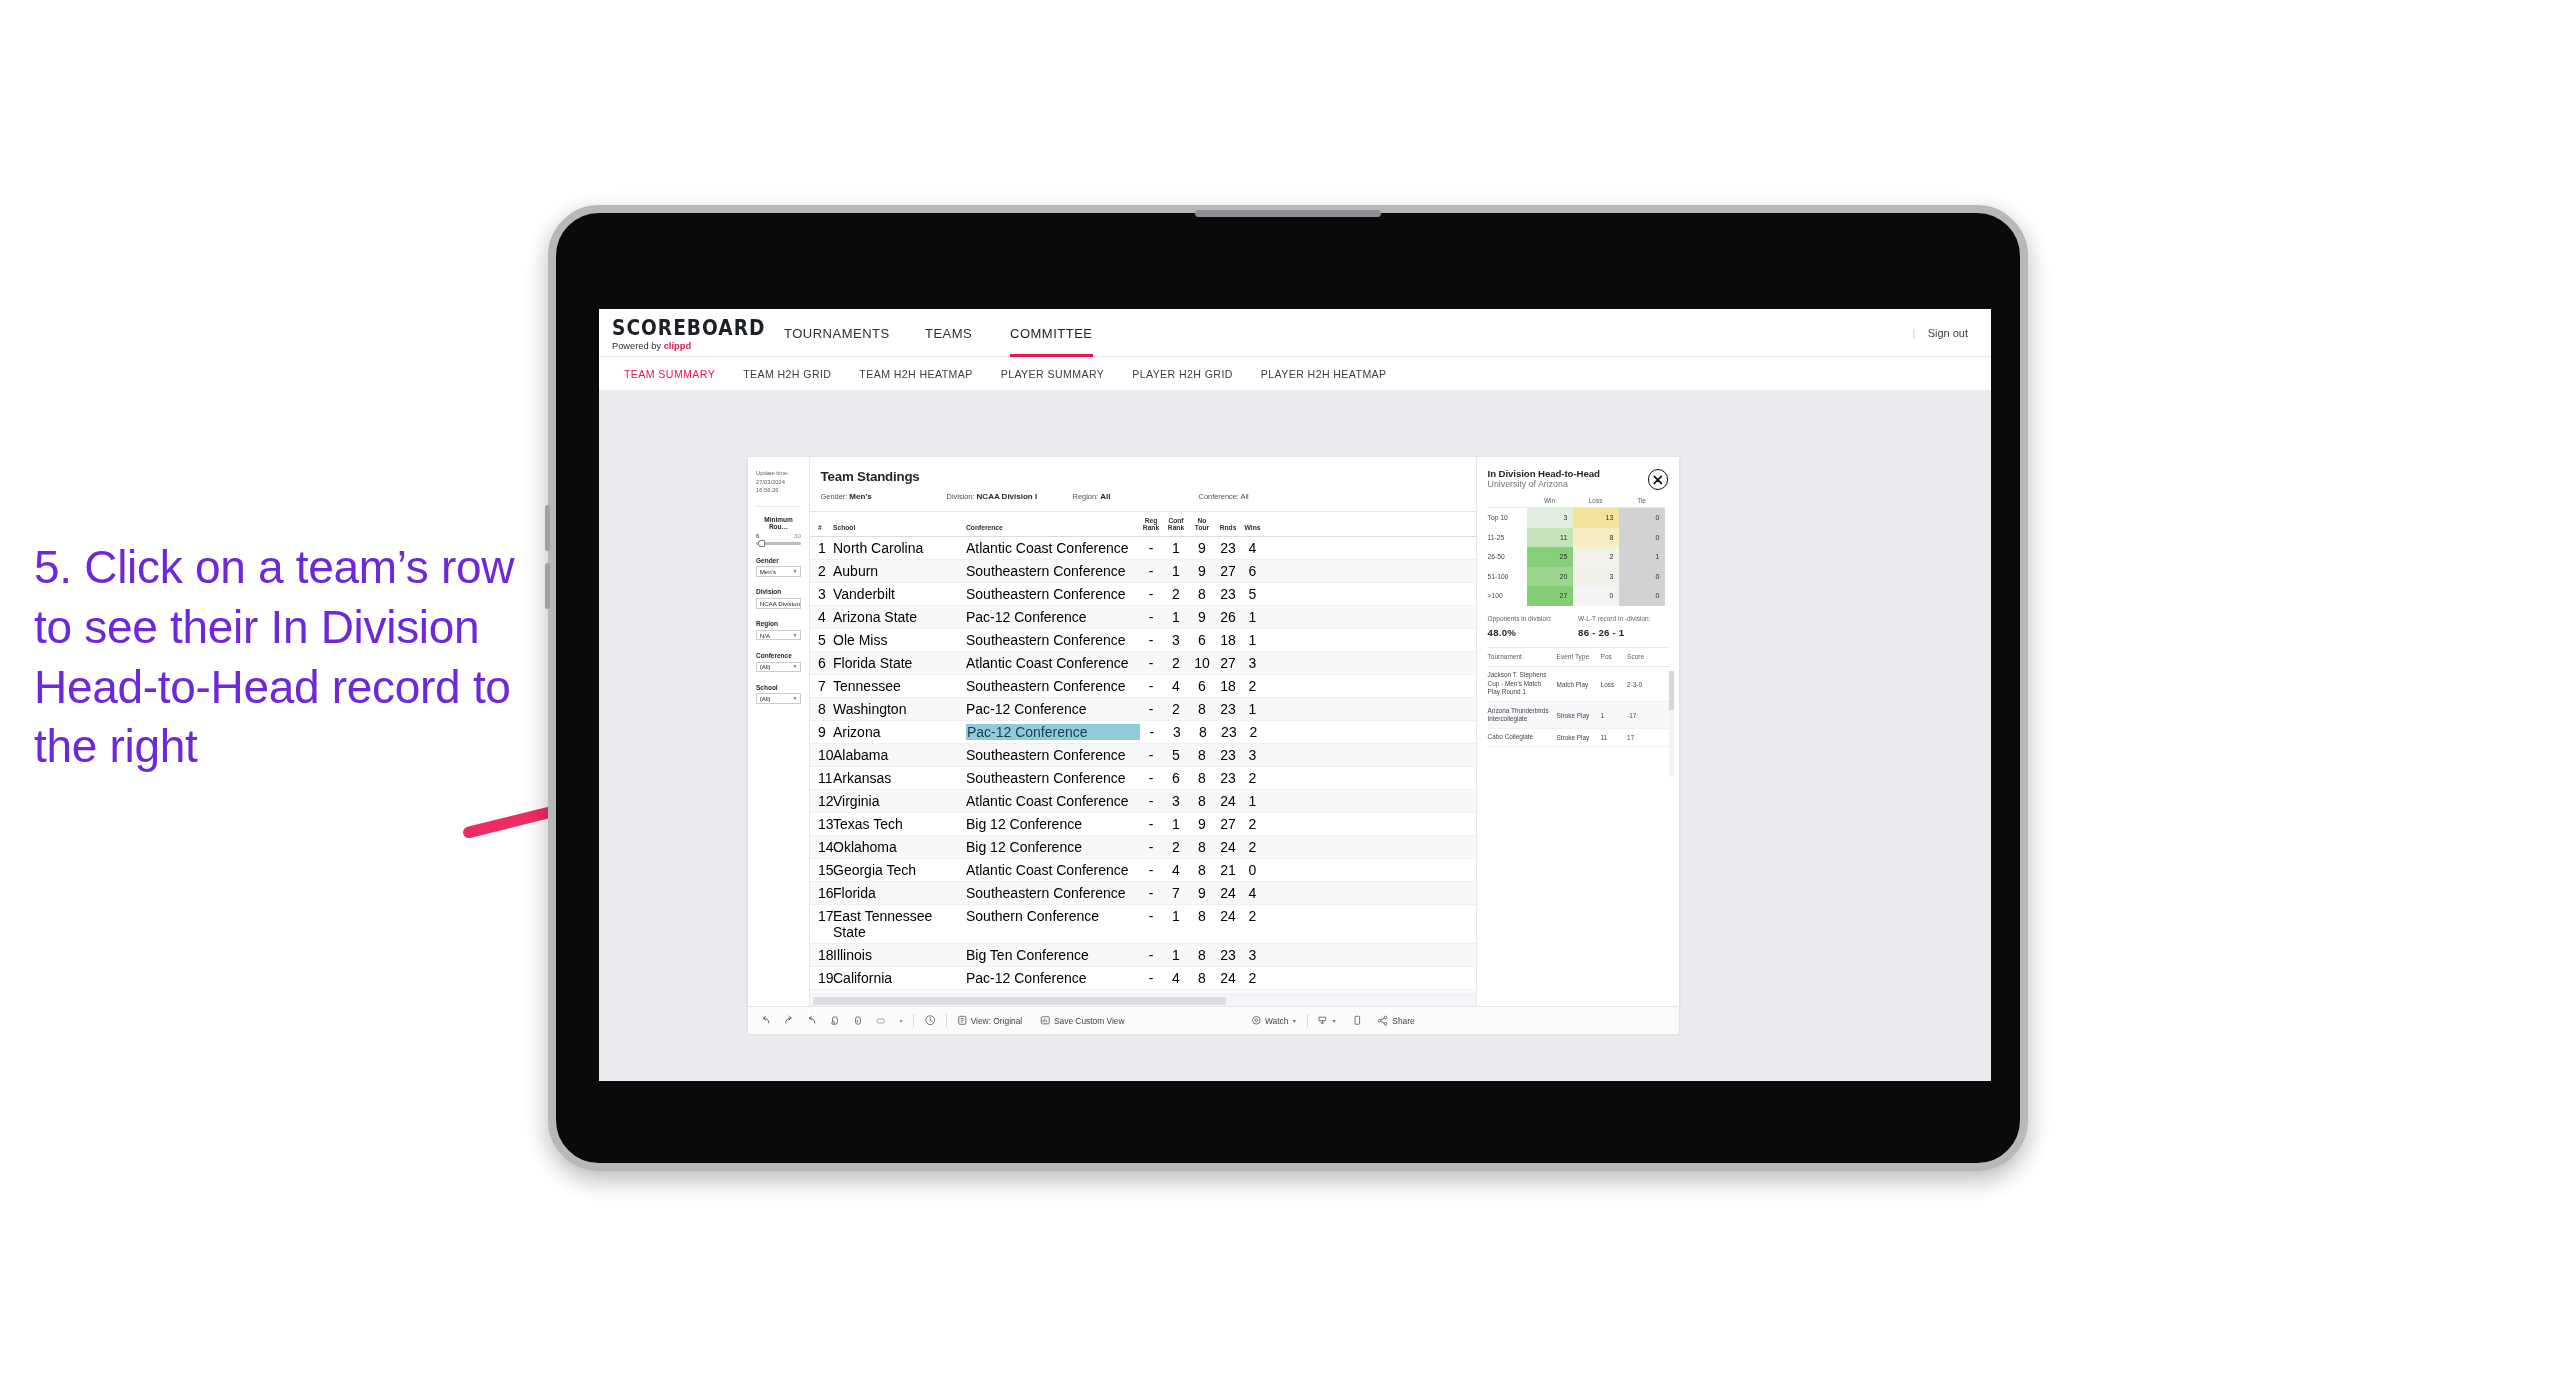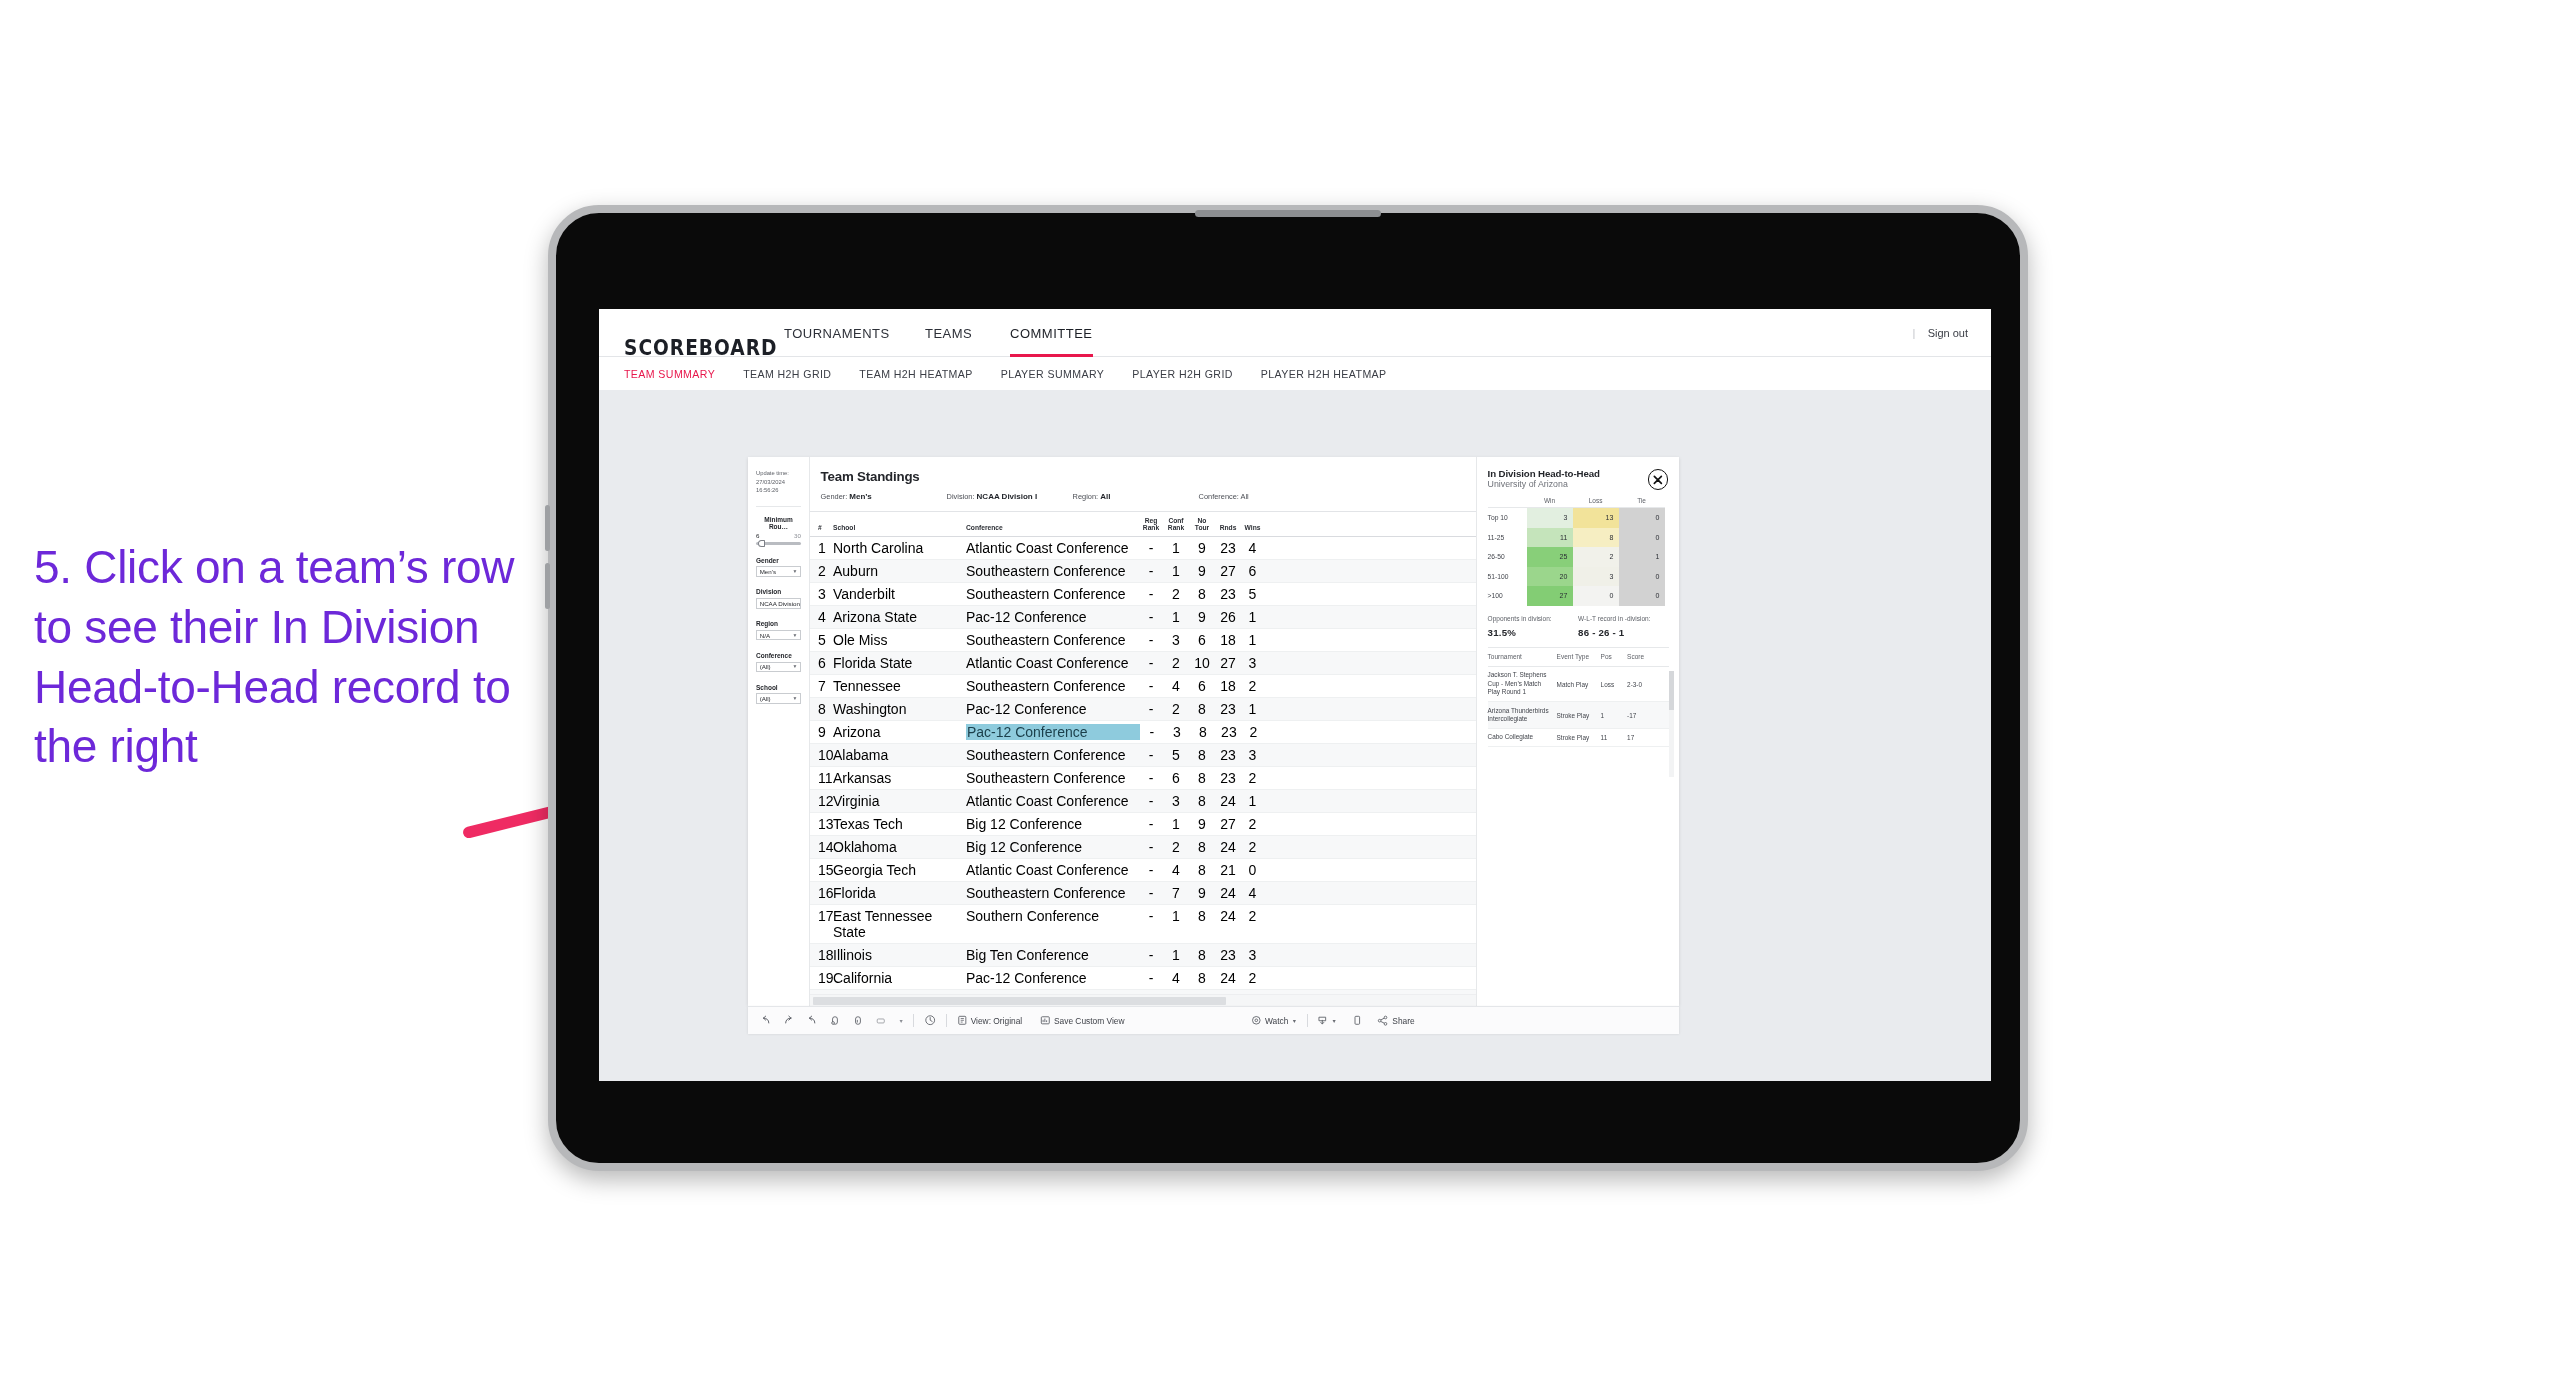--- a/index.html
+++ b/index.html
@@ -30,21 +30,21 @@
     position:absolute;left:43px;top:96px;width:1392px;height:772px;
     background:#eceef1;overflow:hidden;
   }
   
   .sidebtn{position:absolute;left:-10.6px;width:4.4px;background:#9ea0a3;border-radius:2.7px;}
   
   #appbar{
     position:absolute;left:0;top:0;width:100%;height:48px;background:#fff;
     border-bottom:0.9px solid #e3e5e8;box-sizing:border-box;
   }
-  #logo{position:absolute;left:25px;top:8px;margin-top:20px;}
+  #logo{position:absolute;left:13px;top:8px;}
   #logo .brand{
     font-family:"DejaVu Sans",sans-serif;font-weight:bold;font-size:18.6px;
     letter-spacing:1px;color:#1c1f26;line-height:1;
     transform:scaleY(1.18);transform-origin:left top;
   }
   #logo .sub{font-size:9.3px;color:#2c2f36;margin-top:6.2px;line-height:1;}
   #logo .sub b{color:#e8174c;font-weight:bold;}
   .topnav{position:absolute;top:0;height:48px;display:flex;align-items:center;
           font-size:13px;letter-spacing:0.5px;color:#2d3038;cursor:pointer;}
   .topnav.active{color:#1c1f26;}
@@ -528,21 +528,21 @@
                   <div class="hmcell" style="background: rgb(131, 205, 116);">27</div>
                   <div class="hmcell" style="background: rgb(243, 243, 241);">0</div>
                   <div class="hmcell" style="background: rgb(210, 210, 210);">0</div>
                 </div>
               </div>
           </div>
 
           <div id="stats">
             <div class="s">
               <div class="k">Opponents in division:</div>
-              <div class="v">31.5%</div>
+              <div class="v">48.0%</div>
             </div>
             <div class="s">
               <div class="k">W-L-T record in -division:</div>
               <div class="v">86 - 26 - 1</div>
             </div>
           </div>
 
           <div id="tournwrap">
             <div class="tnhead">
               <div class="tn-n">Tournament</div>

